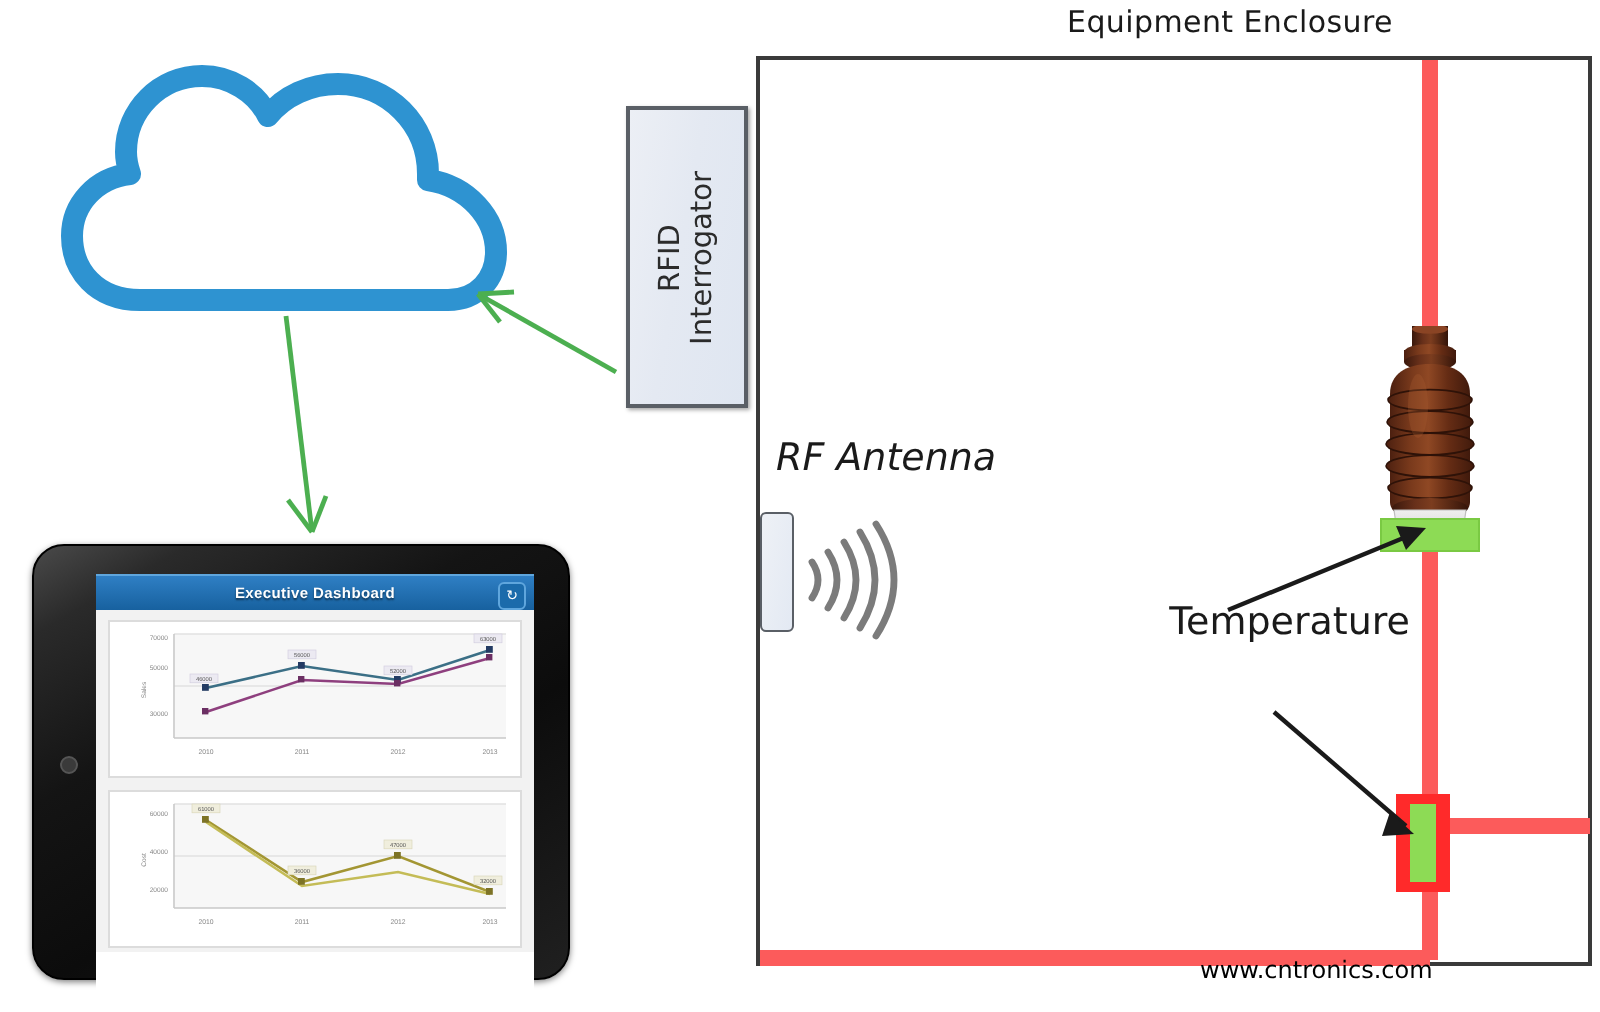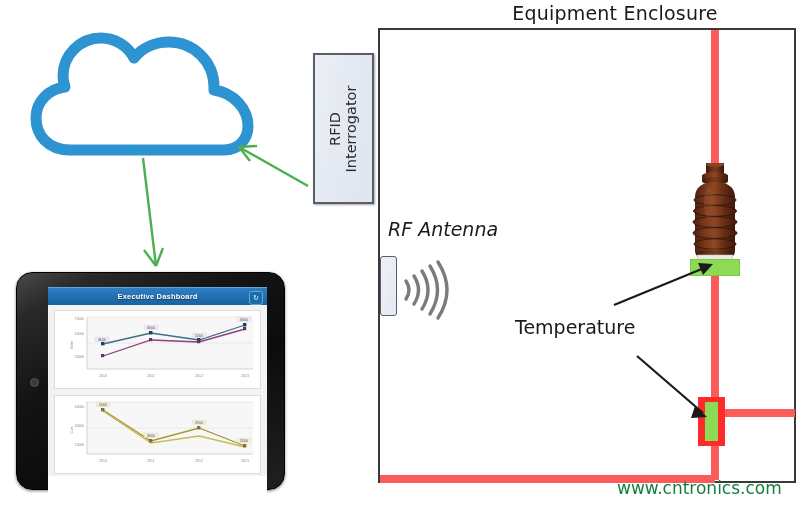--- a/index.html
+++ b/index.html
@@ -37,21 +37,21 @@
                 display:flex;align-items:center;justify-content:center;}
   #dash-body{background:#f2f2f2;padding:5px 6px;height:171px;box-sizing:border-box;}
   .chart-card{background:#ffffff;border:1px solid #dcdcdc;height:77px;margin-bottom:6px;
               position:relative;overflow:hidden;}
   .chart-card svg{display:block;}
 
   
   #enclosure{left:378px;top:28px;width:418px;height:455px;
              border:2px solid #3a3a3a;background:#ffffff;box-sizing:border-box;}
   #enclosure-title{left:490px;top:2px;width:250px;text-align:center;
-                   font-size:19px;color:#1a1a1a;letter-spacing:.2px;
+                   font-size:15px;color:#1a1a1a;letter-spacing:.2px;
                    font-family:"DejaVu Sans","Liberation Sans",sans-serif;}
 
   
   #rfid-box{left:313px;top:53px;width:61px;height:151px;
             background:linear-gradient(100deg,#eceff5 0%,#e4e9f2 45%,#dfe6f1 100%);
             border:2px solid #5a5f66;box-sizing:border-box;
             box-shadow:1px 1px 2px rgba(0,0,0,.35);}
   #rfid-label{position:absolute;left:50%;top:50%;
               transform:translate(-50%,-50%) rotate(-90deg);
               white-space:nowrap;font-size:14.5px;color:#2b2b2b;
@@ -78,29 +78,29 @@
   
   #sensor-top{left:690px;top:259px;width:50px;height:17px;background:#8ddb55;
               border:1px solid #7ac943;box-sizing:border-box;}
 
   
   #sensor-bottom{left:698px;top:397px;width:27px;height:49px;background:#ff2a2a;
                  box-sizing:border-box;padding:5px 7px;}
   #sensor-bottom-core{width:100%;height:100%;background:#8ddb55;}
 
   
-  #temp-label{left:515px;top:300px;width:190px;text-align:left;
+  #temp-label{left:515px;top:300px;width:190px;text-align:right;
               font-size:19px;color:#1a1a1a;line-height:1.25;
-              font-family:"DejaVu Sans","Liberation Sans",sans-serif;margin-top:16px;}
+              font-family:"DejaVu Sans","Liberation Sans",sans-serif;}
 
   
   #black-arrows{left:0;top:0;width:800px;height:506px;pointer-events:none;}
 
   
-  #watermark{left:617px;top:478px;font-size:17px;color:#15803d;white-space:nowrap;
+  #watermark{left:600px;top:478px;font-size:12px;color:#000000;white-space:nowrap;
              font-family:"DejaVu Sans","Liberation Sans",sans-serif;}
 </style>
 </head>
 <body>
 
 <div id="stage">
 
   <svg class="abs" id="cloud" viewBox="0 0 240 135">
     <path d="M42,128 C20,128 8,113 8,96 C8,80 20,67 37,65
              C36,62 35,58 35,54 C35,33 52,16 73,16

